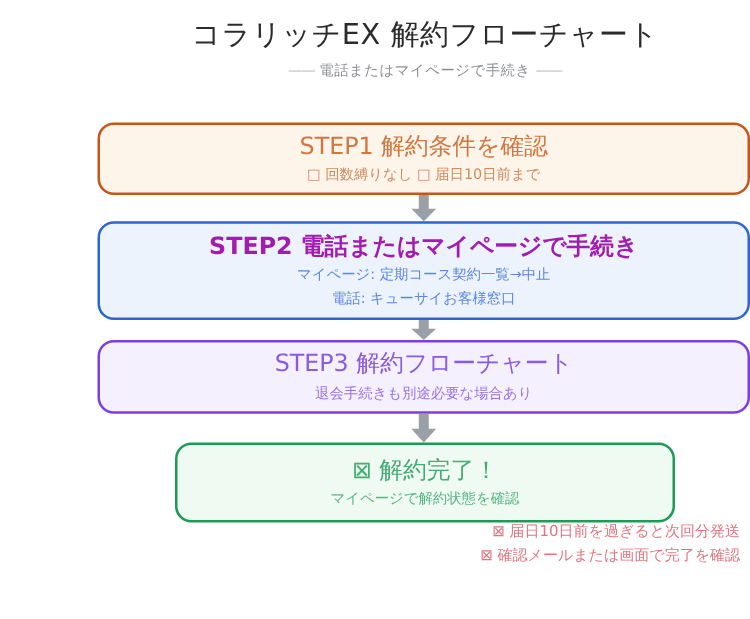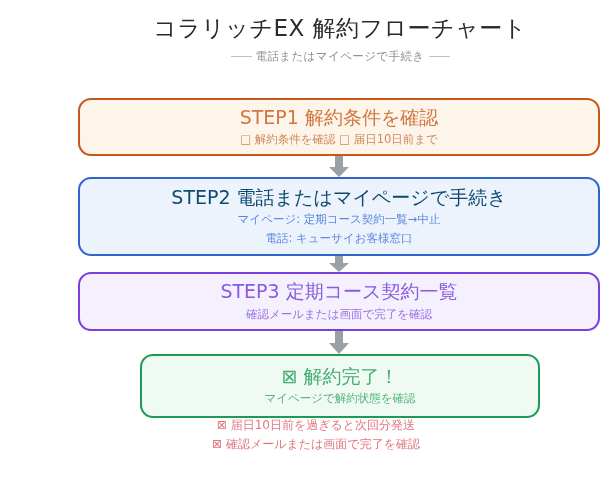--- a/index.html
+++ b/index.html
@@ -93,21 +93,21 @@
   }
   #node-step1 .head { color: #d2763f; }
   #node-step1 .sub  { color: #cf8a5c; }
 
   
   #node-step2 {
     left: 38px; top: 177px; width: 522px; height: 79px;
     border-color: #2f66cc;
     background: #edf3fd;
   }
-  #node-step2 .head { color: #0c4a6e; }
+  #node-step2 .head { color: #a21caf; font-weight: bold; }
   #node-step2 .sub  { color: #5b87dd; }
 
   
   #node-step3 {
     left: 38px; top: 272px; width: 522px; height: 59px;
     border-color: #7c3fdd;
     background: #f5f0fd;
   }
   #node-step3 .head { color: #8a5ae0; }
   #node-step3 .sub  { color: #9a72e3; }
@@ -130,21 +130,21 @@
   #arrow-1 { left: 286px; top: 156px; height: 21px; }
   #arrow-2 { left: 286px; top: 256px; height: 16px; }
   #arrow-3 { left: 286px; top: 331px; height: 23px; }
 
   
   .notes {
     position: absolute;
     left: 0;
     top: 416px;
     width: 552px;
-    text-align: center;
+    text-align: right;
   }
   .note {
     font-size: 12px;
     line-height: 1.62;
     color: #e0757f;
     white-space: nowrap;
   }
 </style>
 </head>
 <body>
@@ -157,40 +157,40 @@
       <span class="rule">——</span>
       <span>電話またはマイページで手続き</span>
       <span class="rule">——</span>
     </div>
   </div>
 
   <div class="flow">
 
     <div class="node" id="node-step1">
       <div class="head">STEP1 解約条件を確認</div>
-      <div class="sub">□ 解約条件を確認  □ 届日10日前まで</div>
+      <div class="sub">□ 回数縛りなし  □ 届日10日前まで</div>
     </div>
 
     <svg class="arrow" id="arrow-1" viewBox="0 0 26 21" preserveAspectRatio="none">
       <polygon points="9,0 17,0 17,11 23,11 13,21 3,11 9,11" fill="#9aa0a6"></polygon>
     </svg>
 
     <div class="node" id="node-step2">
       <div class="head">STEP2 電話またはマイページで手続き</div>
       <div class="sub">マイページ: 定期コース契約一覧→中止</div>
       <div class="sub">電話: キューサイお客様窓口</div>
     </div>
 
     <svg class="arrow" id="arrow-2" viewBox="0 0 26 16" preserveAspectRatio="none">
       <polygon points="9,0 17,0 17,7 23,7 13,16 3,7 9,7" fill="#9aa0a6"></polygon>
     </svg>
 
     <div class="node" id="node-step3">
-      <div class="head">STEP3 定期コース契約一覧</div>
-      <div class="sub">確認メールまたは画面で完了を確認</div>
+      <div class="head">STEP3 解約フローチャート</div>
+      <div class="sub">退会手続きも別途必要な場合あり</div>
     </div>
 
     <svg class="arrow" id="arrow-3" viewBox="0 0 26 23" preserveAspectRatio="none">
       <polygon points="9,0 17,0 17,12 23,12 13,23 3,12 9,12" fill="#9aa0a6"></polygon>
     </svg>
 
     <div class="node" id="node-done">
       <div class="head">⊠ 解約完了！</div>
       <div class="sub">マイページで解約状態を確認</div>
     </div>

